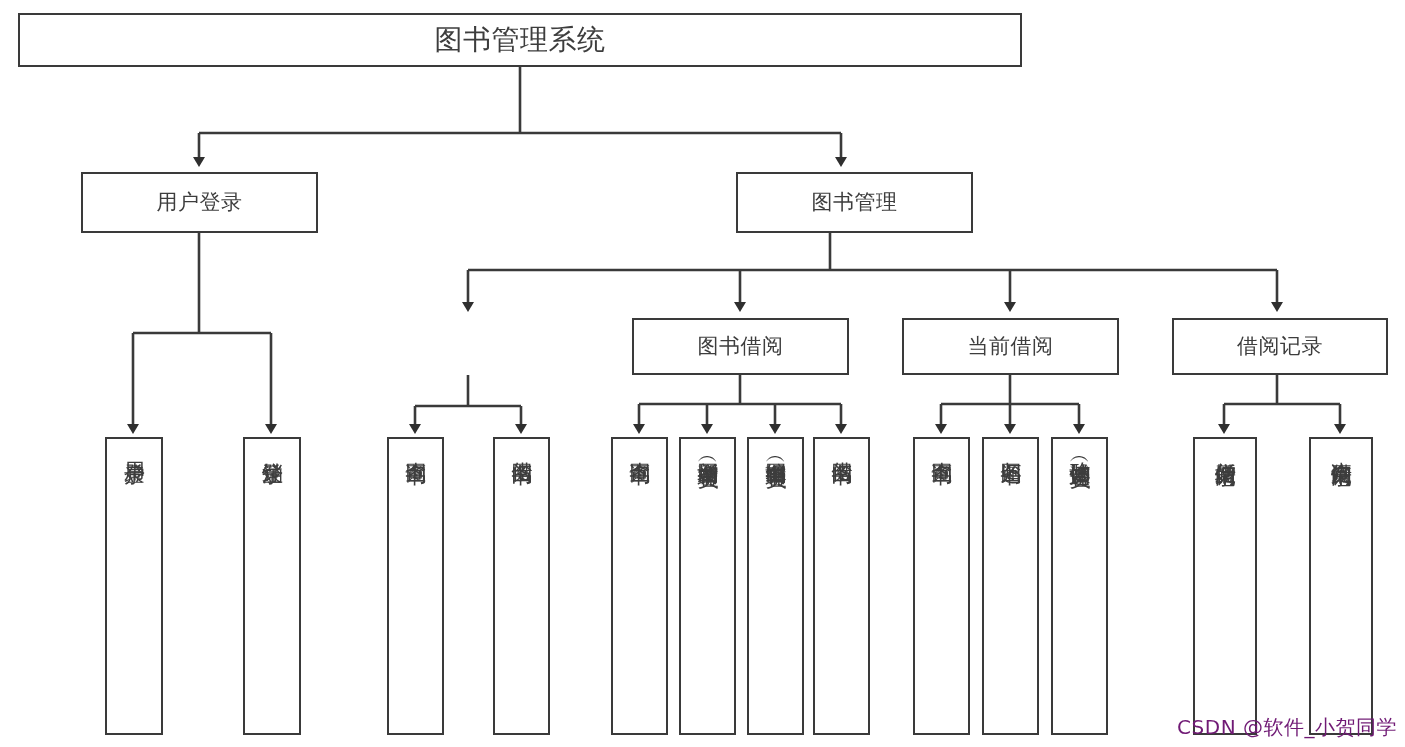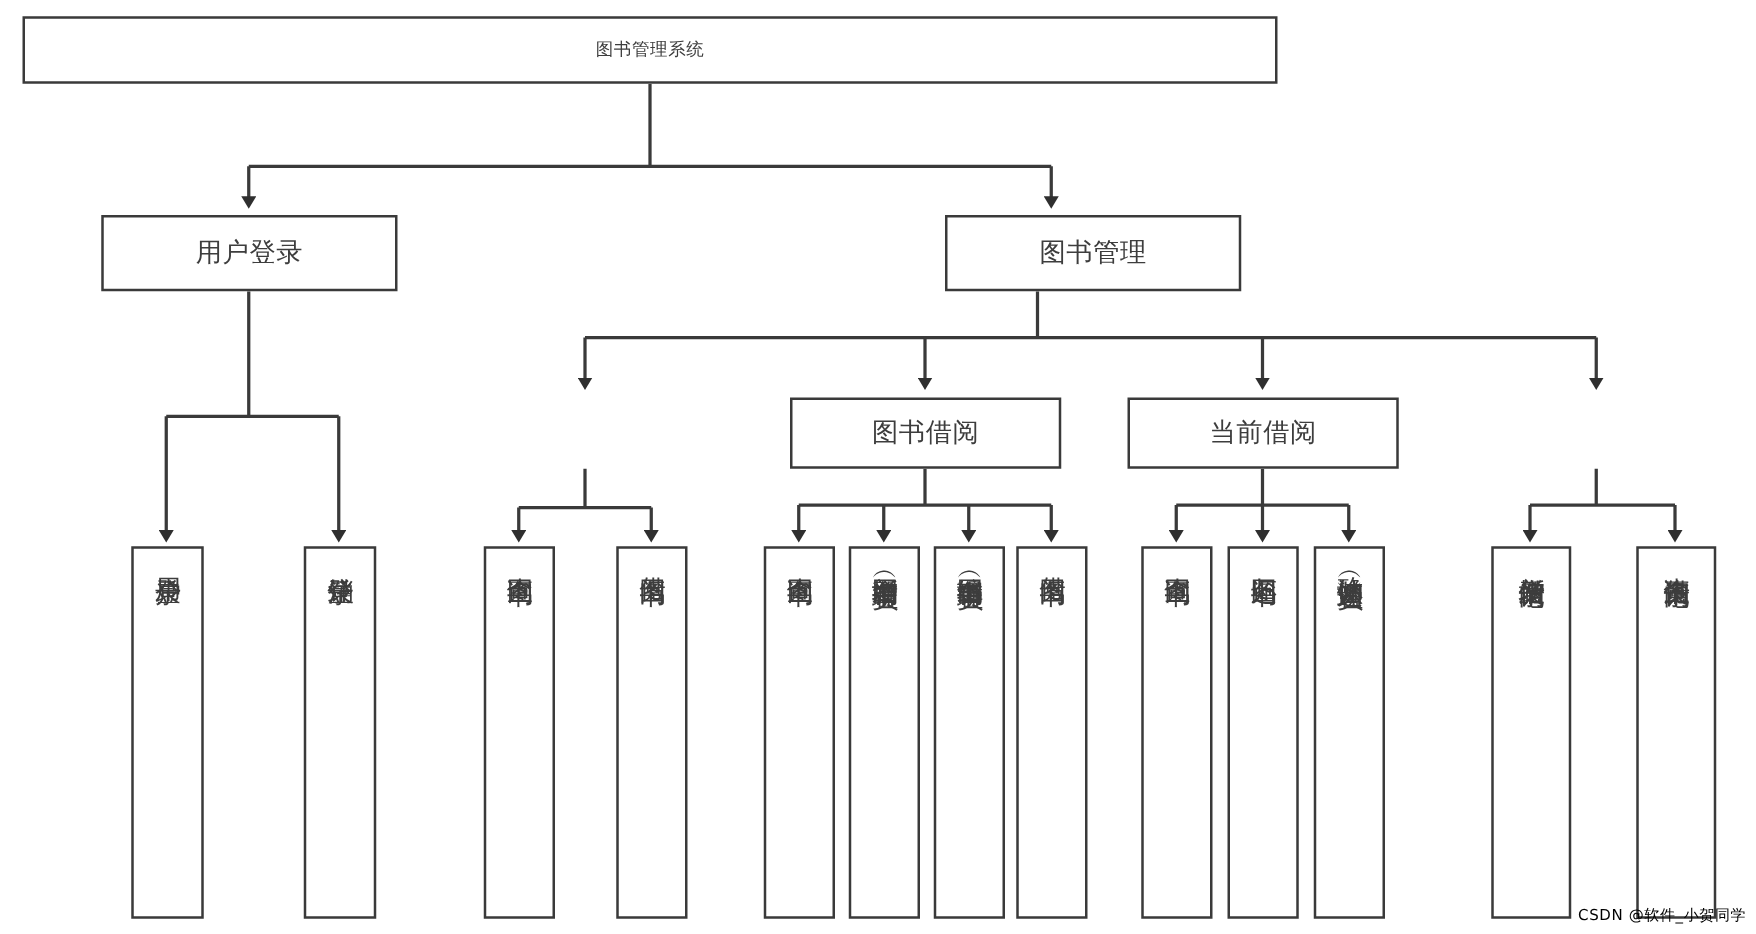--- a/index.html
+++ b/index.html
@@ -40,42 +40,42 @@
     text-align: center;
     line-height: 1.18;
     color: #3d3d3d;
     white-space: nowrap;
   }
   .node.horizontal .node-label {
     font-size: 21px;
     letter-spacing: 0.5px;
   }
   .node.root .node-label {
-    font-size: 14px;
+    font-size: 28px;
     text-align: right;
   }
   .node.vertical {
     align-items: flex-start;
     justify-content: center;
     padding-top: 6px;
   }
   .node.vertical .node-label {
     writing-mode: vertical-rl;
     text-orientation: upright;
     font-size: 21px;
     line-height: 1.1;
     letter-spacing: 1px;
     white-space: nowrap;
   }
   .watermark {
     position: absolute;
     right: 8px;
     bottom: 6px;
-    font-size: 12px;
-    color: #000000;
+    font-size: 20px;
+    color: #701a75;
     letter-spacing: 0.5px;
     white-space: nowrap;
   }
 </style>
 </head>
 <body>
 
 <div id="canvas">
 
   <svg class="connectors" viewBox="0 0 1405 747">
@@ -129,33 +129,36 @@
   </svg>
 
   <div class="node root horizontal" style="left:18px; top:13px; width:1004px; height:54px;">
     <span class="node-label">图书管理系统</span>
   </div>
 
   <div class="node horizontal" style="left:81px; top:172px; width:237px; height:61px;">
     <span class="node-label">用户登录</span>
   </div>
 
-  <div class="node horizontal" style="left:756px; top:172px; width:237px; height:61px;">
+  <div class="node horizontal" style="left:736px; top:172px; width:237px; height:61px;">
     <span class="node-label">图书管理</span>
   </div>
 
 
   <div class="node horizontal" style="left:902px; top:318px; width:217px; height:57px;">
     <span class="node-label">当前借阅</span>
   </div>
 
   <div class="node horizontal" style="left:632px; top:318px; width:217px; height:57px;">
     <span class="node-label">图书借阅</span>
   </div>
 
+  <div class="node horizontal" style="left:1172px; top:318px; width:216px; height:57px;">
+    <span class="node-label">借阅记录</span>
+  </div>
 
   <div class="node vertical" style="left:105px; top:437px; width:58px; height:298px;">
     <span class="node-label">用户登录</span>
   </div>
 
   <div class="node vertical" style="left:243px; top:437px; width:58px; height:298px;">
     <span class="node-label">注销登录</span>
   </div>
 
   <div class="node vertical" style="left:387px; top:437px; width:57px; height:298px;">

